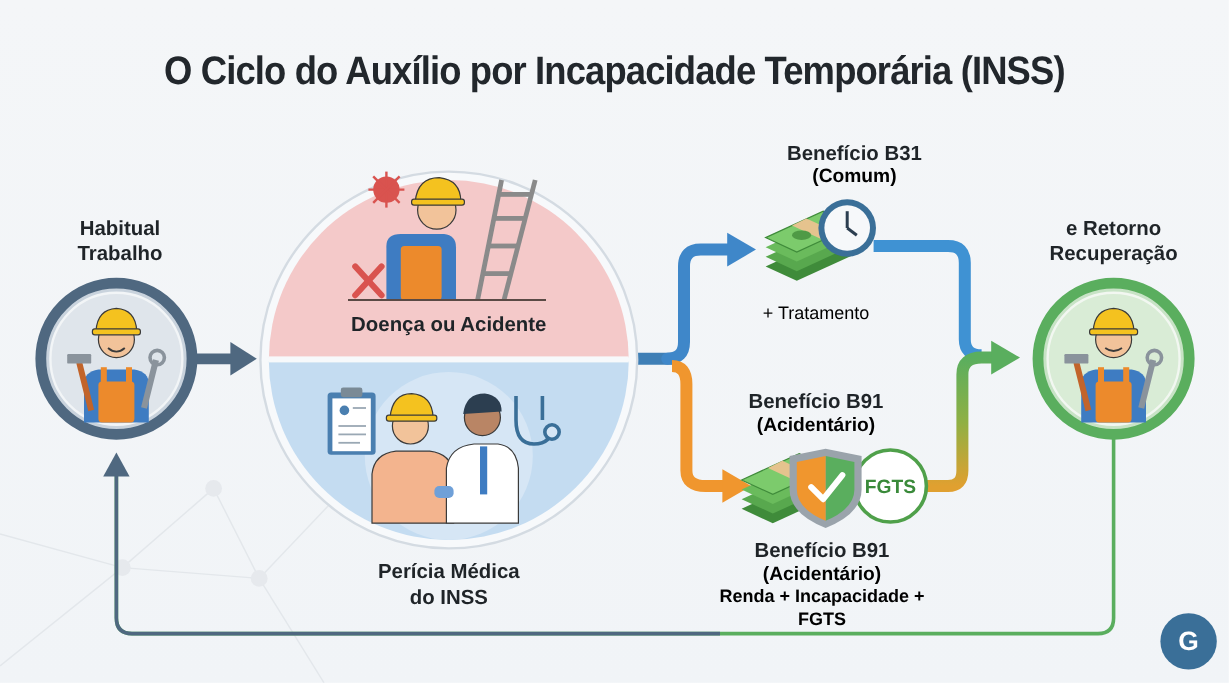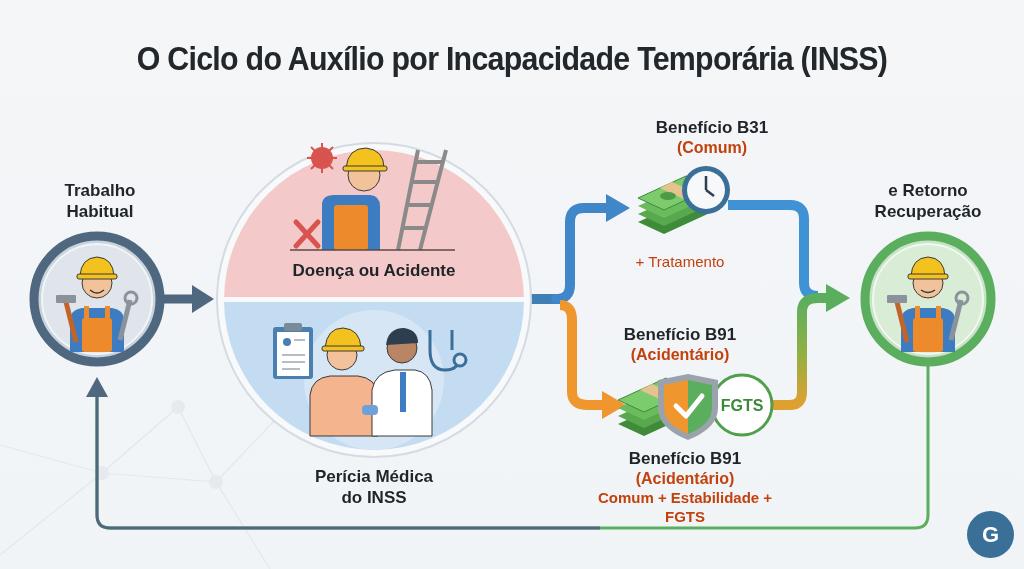--- a/index.html
+++ b/index.html
@@ -11,21 +11,21 @@
     color: #1f2428;
   }
   .abs { position: absolute; }
   .title {
     position: absolute; left: 0; top: 40px; width: 1024px;
     text-align: center; font-size: 33px; font-weight: bold;
     letter-spacing: -0.8px; color: #22272c;
     transform: scaleX(0.92);
   }
   .label-bold { font-weight: bold; font-size: 17px; line-height: 21px; text-align: center; color: #1f2428; }
-  .label-reg { font-size: 15px; line-height: 19px; text-align: center; color: #c2410c; }
+  .label-reg { font-size: 15px; line-height: 19px; text-align: center; color: #000000; }
   svg.layer { position: absolute; left: 0; top: 0; }
   .logo {
     position: absolute; left: 967px; top: 511px; width: 47px; height: 47px;
     border-radius: 50%; background: #3a6f98; color: #fff;
     display: flex; align-items: center; justify-content: center;
     font-weight: bold; font-size: 22px;
   }
 </style>
 </head>
 <body>
@@ -75,22 +75,22 @@
 
   <path d="M770 405 H790 Q802 405 802 392 V312 Q802 298 818 298 H828" stroke="url(#greenGrad)" stroke-width="10" fill="none"></path>
   <polygon points="826,284 850,298 826,312" fill="#5aae5e"></polygon>
 
   <path d="M928 362 V515 Q928 528 915 528 H110 Q97 528 97 515 V395" stroke="#5aae5e" stroke-width="3" fill="none"></path>
   <path d="M600 528 H110 Q97 528 97 515 V395" stroke="#4f6880" stroke-width="3" fill="none"></path>
   <polygon points="86,397 97,377 108,397" fill="#4f6880"></polygon>
 </svg>
 
 <div class="abs label-bold" style="left:40px;top:180px;width:120px;">
+  <div>Habitual</div>
   <div>Trabalho</div>
-  <div>Habitual</div>
 </div>
 <svg class="layer" width="1024" height="569">
   <circle cx="97" cy="299" r="63" fill="#c9d3dd" stroke="#4f6880" stroke-width="9"></circle>
   <circle cx="97" cy="299" r="55" fill="#dfe5eb" stroke="#f2f5f7" stroke-width="2"></circle>
   <g>
     <path d="M70 352 V320 Q70 310 82 308 H112 Q124 310 124 320 V352 Z" fill="#3e7cc2"></path>
     <rect x="82" y="318" width="30" height="34" fill="#ec8a2c" rx="3"></rect>
     <rect x="84" y="306" width="5" height="14" fill="#ec8a2c"></rect>
     <rect x="105" y="306" width="5" height="14" fill="#ec8a2c"></rect>
     <circle cx="97" cy="283" r="15" fill="#f2c39a" stroke="#3a3a3a" stroke-width="1"></circle>
@@ -231,21 +231,21 @@
   <g>
     <path d="M688 374 L718 380 V408 Q718 428 688 440 Q658 428 658 408 V380 Z" fill="#9aa3ab"></path>
     <path d="M688 380 L712 385 V408 Q712 424 688 434 Z" fill="#5aae5e"></path>
     <path d="M688 380 L664 385 V408 Q664 424 688 434 Z" fill="#f0962e"></path>
     <path d="M676 406 L686 416 L702 396" stroke="#ffffff" stroke-width="5" fill="none" stroke-linecap="round" stroke-linejoin="round"></path>
   </g>
 </svg>
 <div class="abs label-bold" style="left:580px;top:448px;width:210px;">
   <div>Benefício B91</div>
   <div class="label-reg" style="font-size:16px;">(Acidentário)</div>
-  <div class="label-reg" style="font-size:15px;">Comum + Estabilidade + FGTS</div>
+  <div class="label-reg" style="font-size:15px;">Renda + Incapacidade + FGTS</div>
 </div>
 
 <div class="abs label-bold" style="left:858px;top:180px;width:140px;">
   <div>e Retorno</div>
   <div>Recuperação</div>
 </div>
 <svg class="layer" width="1024" height="569">
   <circle cx="928" cy="299" r="63" fill="#c8e3c6" stroke="#5aae5e" stroke-width="9"></circle>
   <circle cx="928" cy="299" r="55" fill="#d9ecd6" stroke="#f2f7f1" stroke-width="2"></circle>
   <g>

